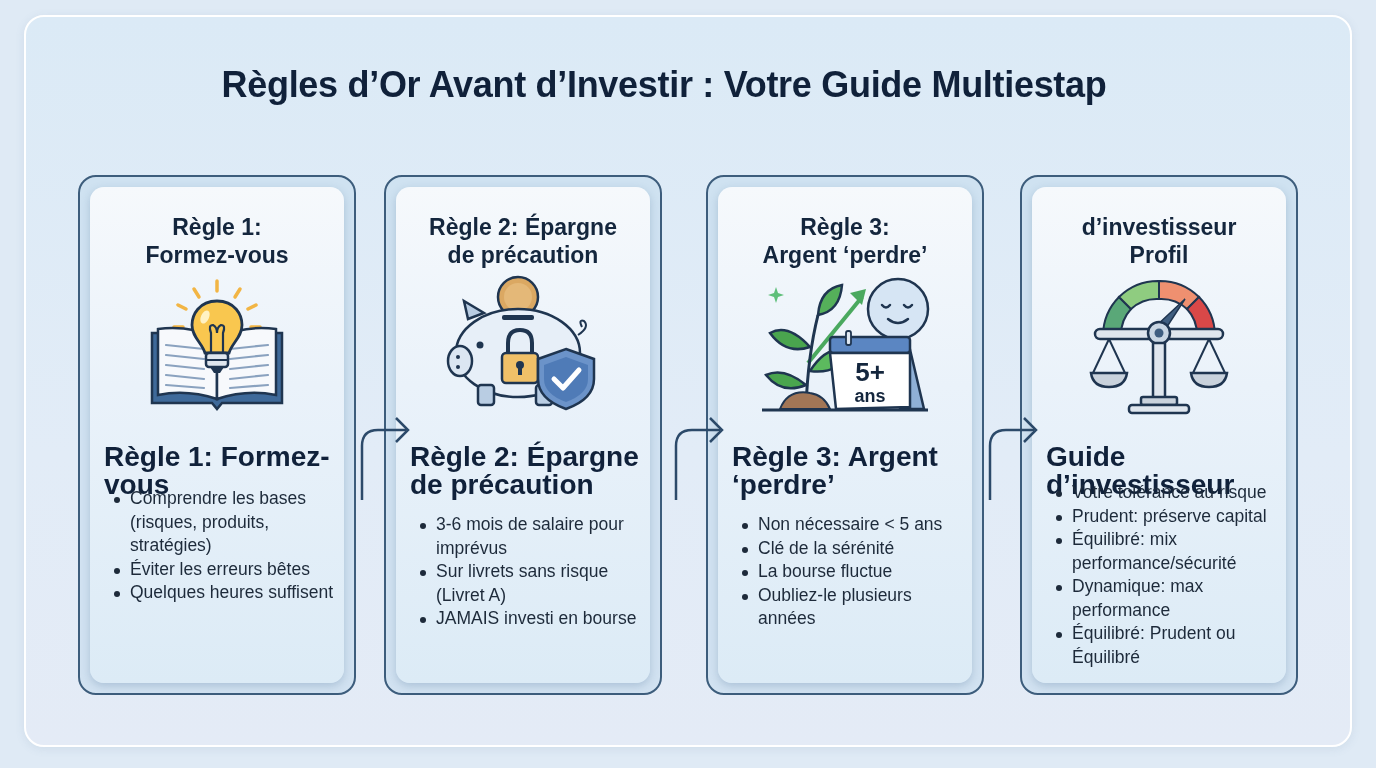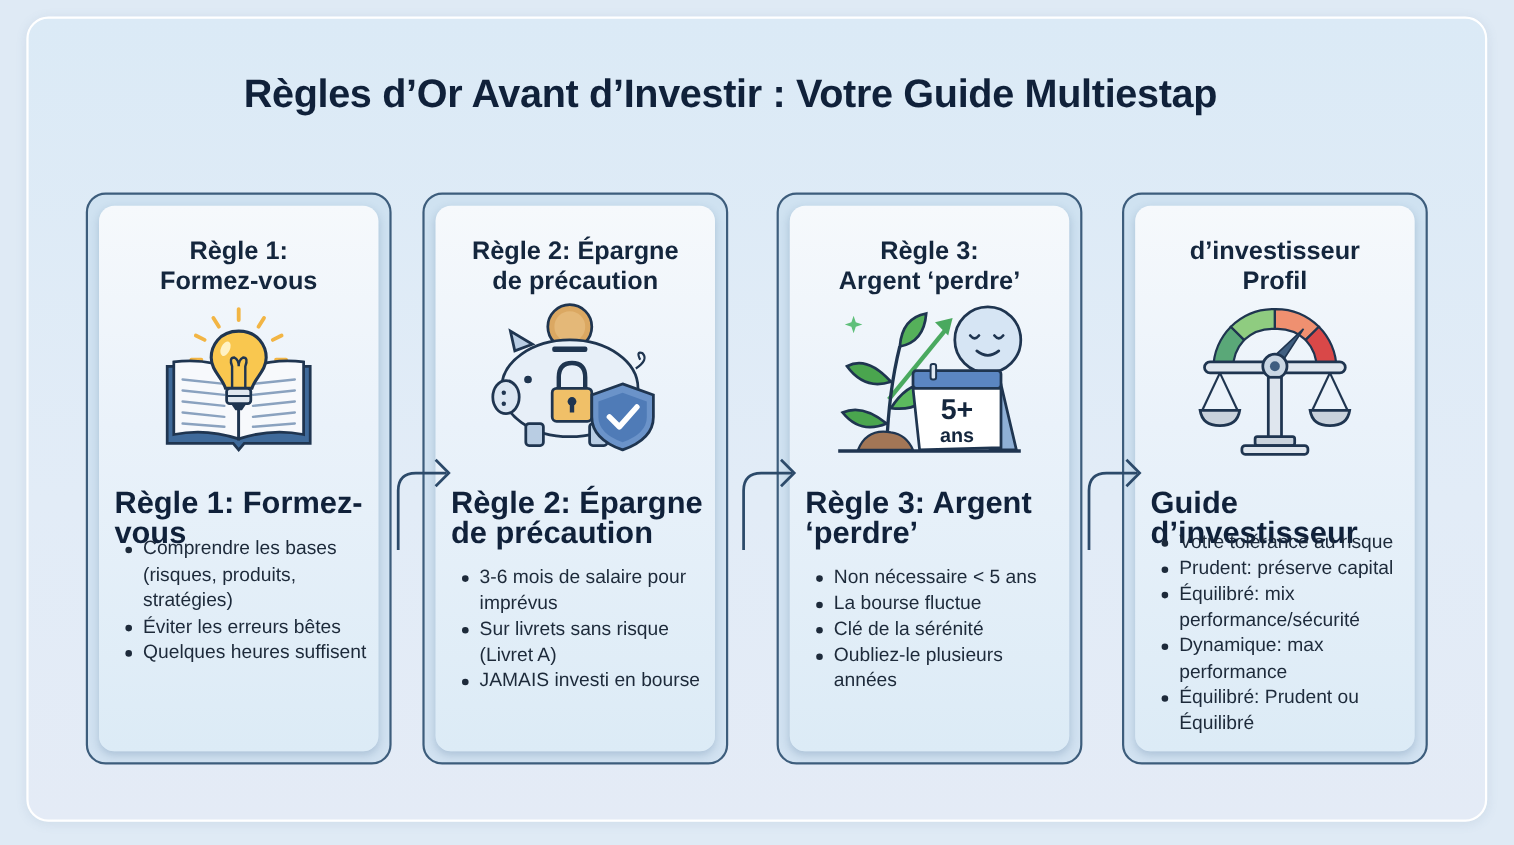--- a/index.html
+++ b/index.html
@@ -187,22 +187,22 @@
         <rect x="88" y="56" width="5" height="14" rx="2" fill="#dfe8f2" stroke="#1f3550" stroke-width="1.8"></rect>
         <path d="M72 78 L152 78 L152 132 L78 134 Z" fill="#ffffff" stroke="#1f3550" stroke-width="2.5"></path>
         <text x="112" y="106" text-anchor="middle" font-family="Liberation Sans, sans-serif" font-weight="700" font-size="26" fill="#14263d">5+</text>
         <text x="112" y="127" text-anchor="middle" font-family="Liberation Sans, sans-serif" font-weight="700" font-size="18" fill="#14263d">ans</text>
         <line x1="4" y1="135" x2="170" y2="135" stroke="#1f3550" stroke-width="3"></line>
       </svg>
     </div>
     <div class="sub-head">Règle 3: Argent ‘perdre’</div>
     <ul class="bullets" style="top:326px;">
       <li>Non nécessaire &lt; 5 ans</li>
+      <li>Clé de la sérénité</li>
       <li>La bourse fluctue</li>
-      <li>Clé de la sérénité</li>
       <li>Oubliez-le plusieurs années</li>
     </ul>
   </div>
 </div>
 
 <div class="card-outer" style="left:1020px;">
   <div class="card-inner">
     <div class="card-head">
       <div>d’investisseur</div>
       <div>Profil</div>

